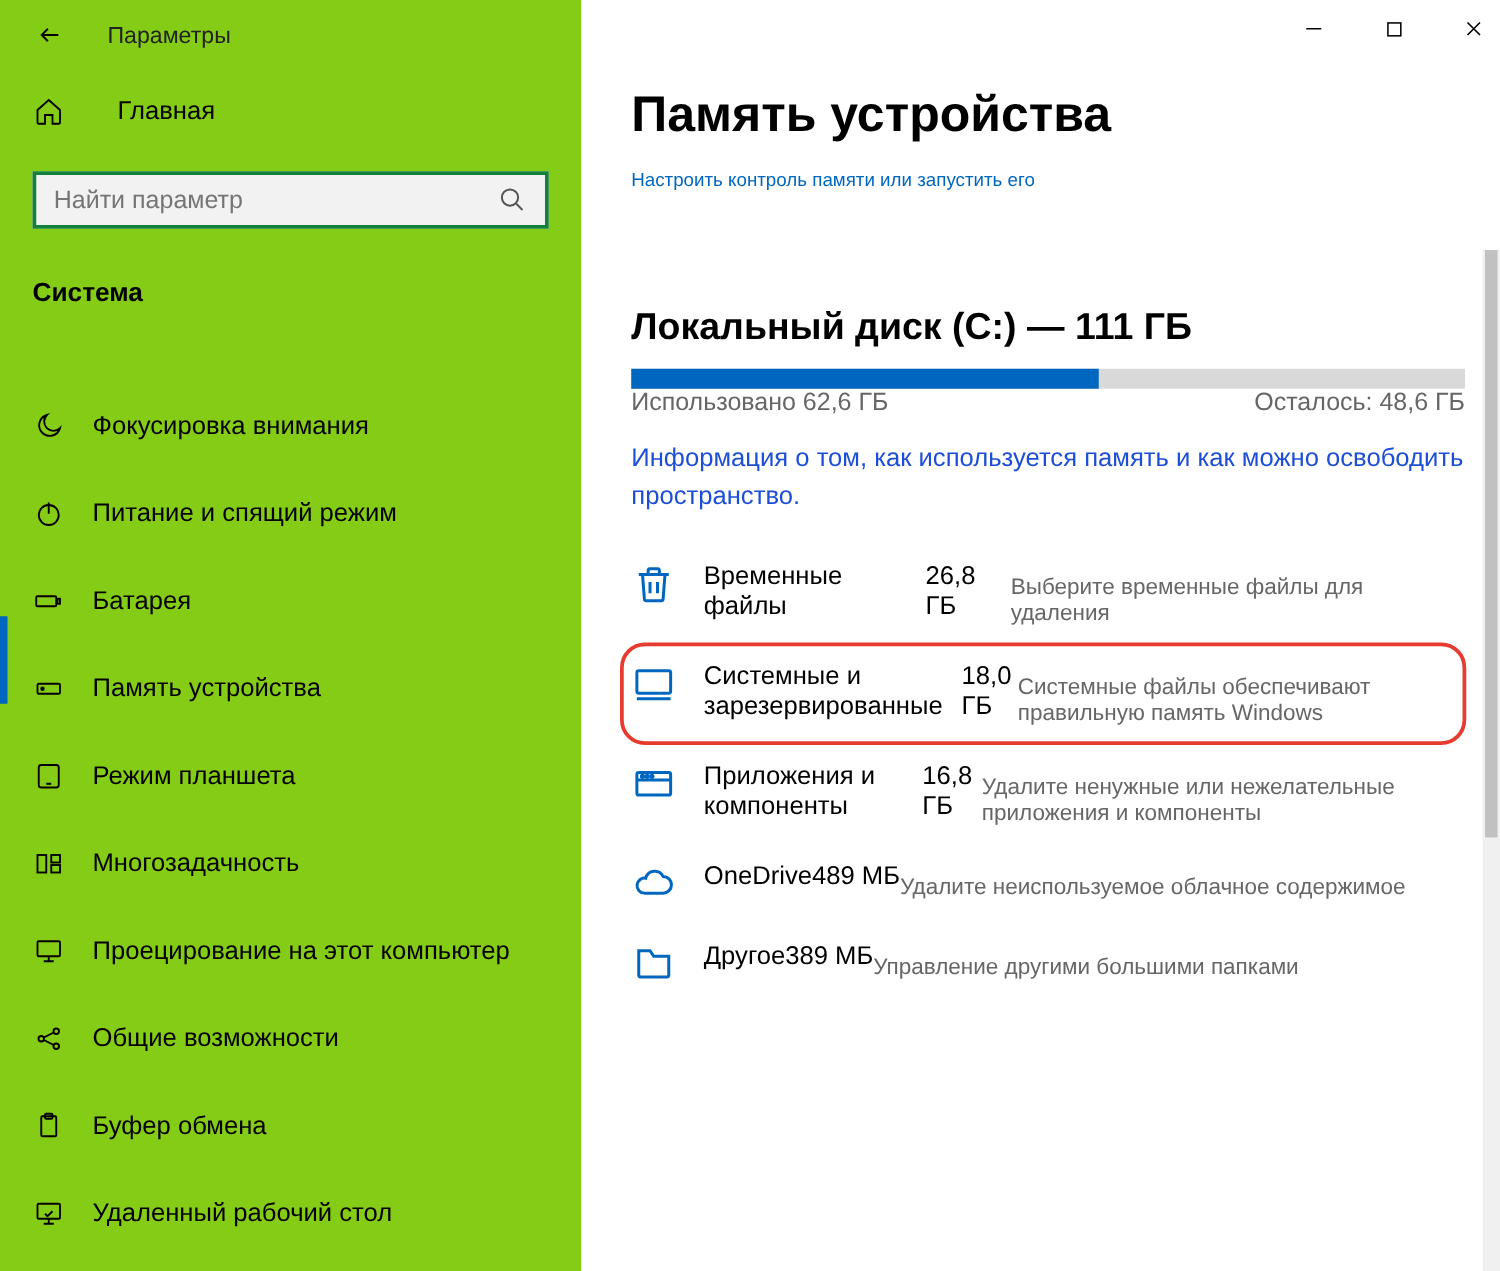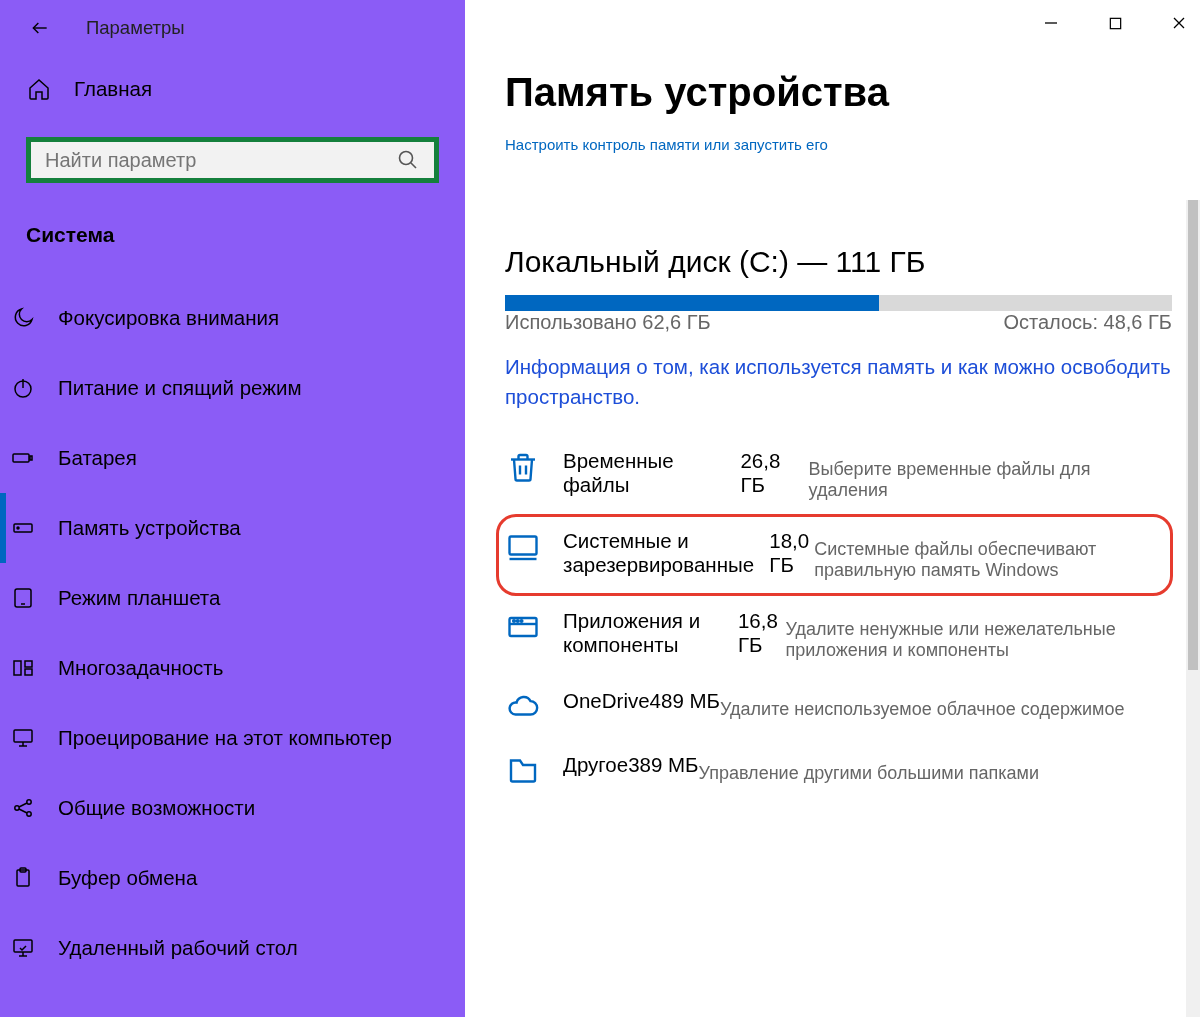--- a/index.html
+++ b/index.html
@@ -1,41 +1,41 @@
 <!DOCTYPE html>
 <html><head>
 <meta charset="utf-8">
 <style>
   * { box-sizing: border-box; margin: 0; padding: 0; }
   html, body { width: 1200px; height: 1017px; font-family: "Segoe UI", Arial, sans-serif; background: #fff; overflow: hidden; color: #000; }
   .window { display: flex; height: 100%; }
-  .sidebar { width: 465px; background: #8b5cf6; display: flex; flex-direction: column; }
+  .sidebar { width: 465px; background: #84cc16; display: flex; flex-direction: column; }
   .titlebar-row { display: flex; align-items: center; height: 55px; padding-left: 26px; }
   .titlebar-row .back-btn { width: 28px; height: 28px; display: flex; align-items: center; justify-content: center; cursor: pointer; }
   .back-btn svg { width: 20px; height: 20px; }
   .app-title { margin-left: 32px; font-size: 18.5px; color: #222; font-weight: 400; }
-  .home-row { display: flex; align-items: center; padding: 10px 26px 0 26px; height: 58px; }
+  .home-row { display: flex; align-items: center; padding: 10px 26px 0 26px; height: 58px; gap: 20px; }
   .home-row .ico { width: 26px; display: flex; align-items: center; justify-content: center; }
   .home-row .lbl { margin-left: 22px; font-size: 20.5px; }
-  .search-wrap { margin: 24px 26px 12px 26px; border: 5px solid #15803d; height: 46px; display: flex; align-items: center; padding: 0 14px; background: #f2f2f2; }
+  .search-wrap { margin: 24px 26px 12px 26px; border: 3px solid #15803d; height: 46px; display: flex; align-items: center; padding: 0 14px; background: #f2f2f2; }
   .search-input { flex: 1; border: none; background: transparent; font-size: 20px; outline: none; color: #555; }
   .search-wrap .search-ico { width: 24px; height: 24px; display: flex; align-items: center; justify-content: center; }
   .section-label { padding: 28px 26px 22px 26px; font-size: 21px; font-weight: 600; color: #000; }
   .nav-list { display: flex; flex-direction: column; padding-top: 14px; }
-  .nav-item { display: flex; align-items: center; height: 70px; padding-left: 10px; cursor: pointer; position: relative; }
+  .nav-item { display: flex; align-items: flex-end; height: 70px; padding-left: 26px; cursor: pointer; position: relative; }
   .nav-item.active::before { content: ""; position: absolute; left: 0; top: 0; bottom: 0; width: 6px; background: #0067c0; }
   .nav-item .ico { width: 26px; display: flex; align-items: center; justify-content: center; }
   .nav-item .ico svg { width: 24px; height: 24px; }
   .nav-item .lbl { margin-left: 22px; font-size: 20.5px; }
   .main { flex: 1; position: relative; padding: 0 28px 0 40px; overflow: hidden; }
   .win-buttons { position: absolute; top: 8px; right: 6px; display: flex; gap: 34px; align-items: center; }
   .win-buttons .wb { width: 30px; height: 30px; display: flex; align-items: center; justify-content: center; }
   .page-title { font-size: 40px; font-weight: 600; color: #000; margin-top: 70px; }
   .config-link { color: #0067c0; font-size: 15px; margin-top: 21px; }
-  .disk-title { font-size: 30px; font-weight: 400; margin-top: 92px; color: #000; }
+  .disk-title { font-size: 30px; font-weight: 700; margin-top: 92px; color: #000; }
   .big-bar-outer { margin-top: 16px; height: 16px; background: #d9d9d9; position: relative; }
   .big-bar-inner { position: absolute; left: 0; top: 0; bottom: 0; background: #0067c0; }
   .usage-row { display: flex; justify-content: space-between; font-size: 20px; color: #666; margin-top: 0; }
   .info-text { font-size: 20.5px; color: #1d4ed8; margin-top: 18px; line-height: 1.45; }
   .cat-list { margin-top: 24px; }
   .cat-item { display: flex; align-items: flex-start; padding: 14px 8px 14px 0; cursor: pointer; position: relative; }
   .cat-item .cico { width: 58px; display: flex; align-items: flex-start; justify-content: flex-start; }
   .cat-item .cico svg { width: 36px; height: 36px; }
   .cat-item .cbody { flex: 1; display: flex; flex-direction: row; }
   .cat-item .crow1 { display: flex; justify-content: space-between; font-size: 20.5px; }

